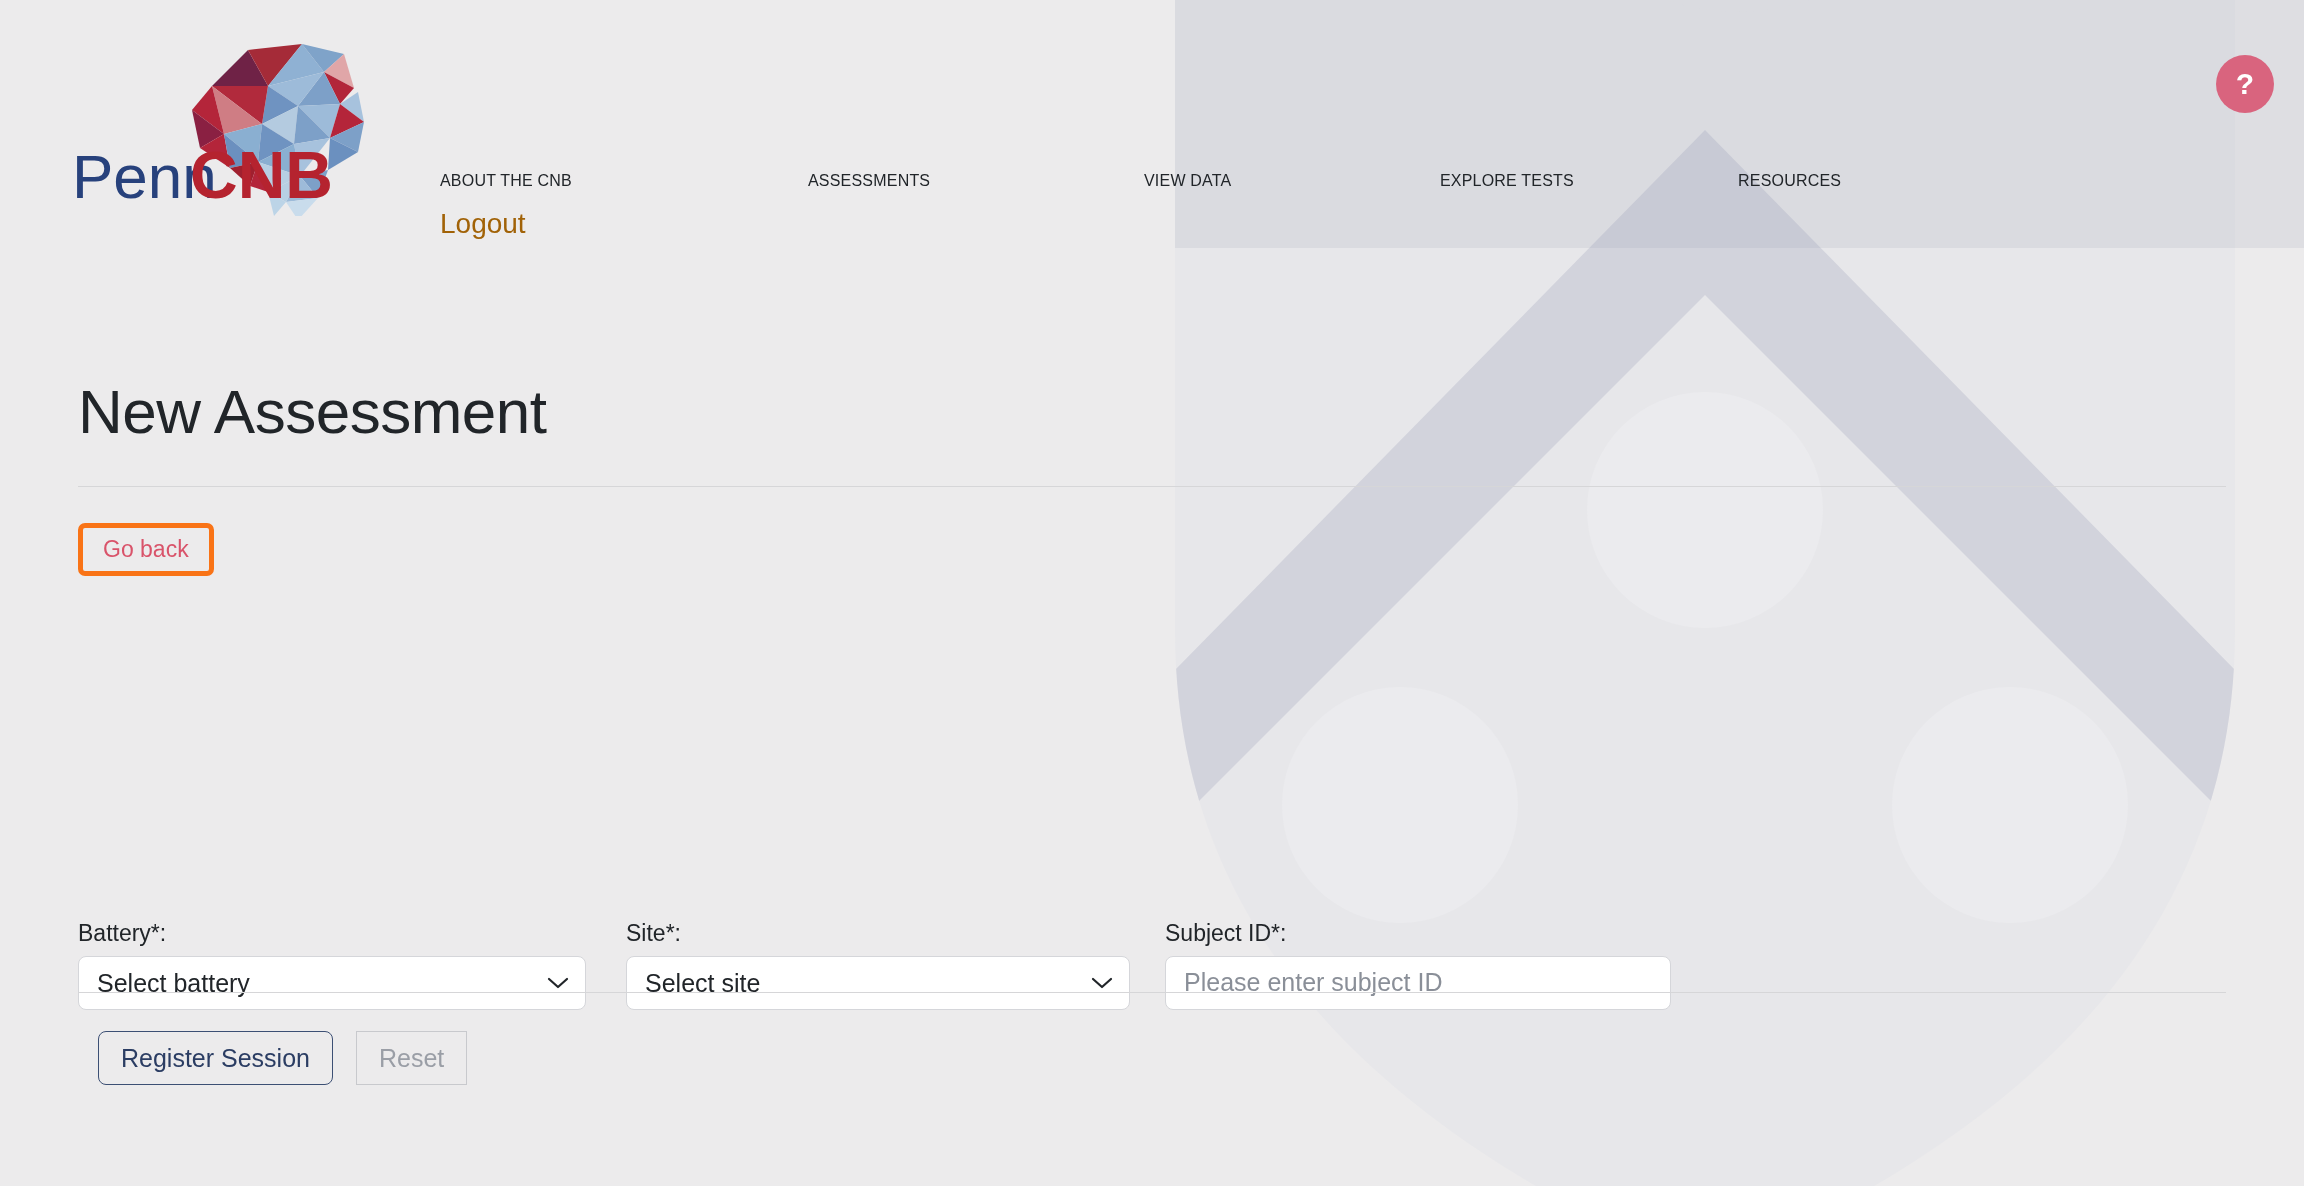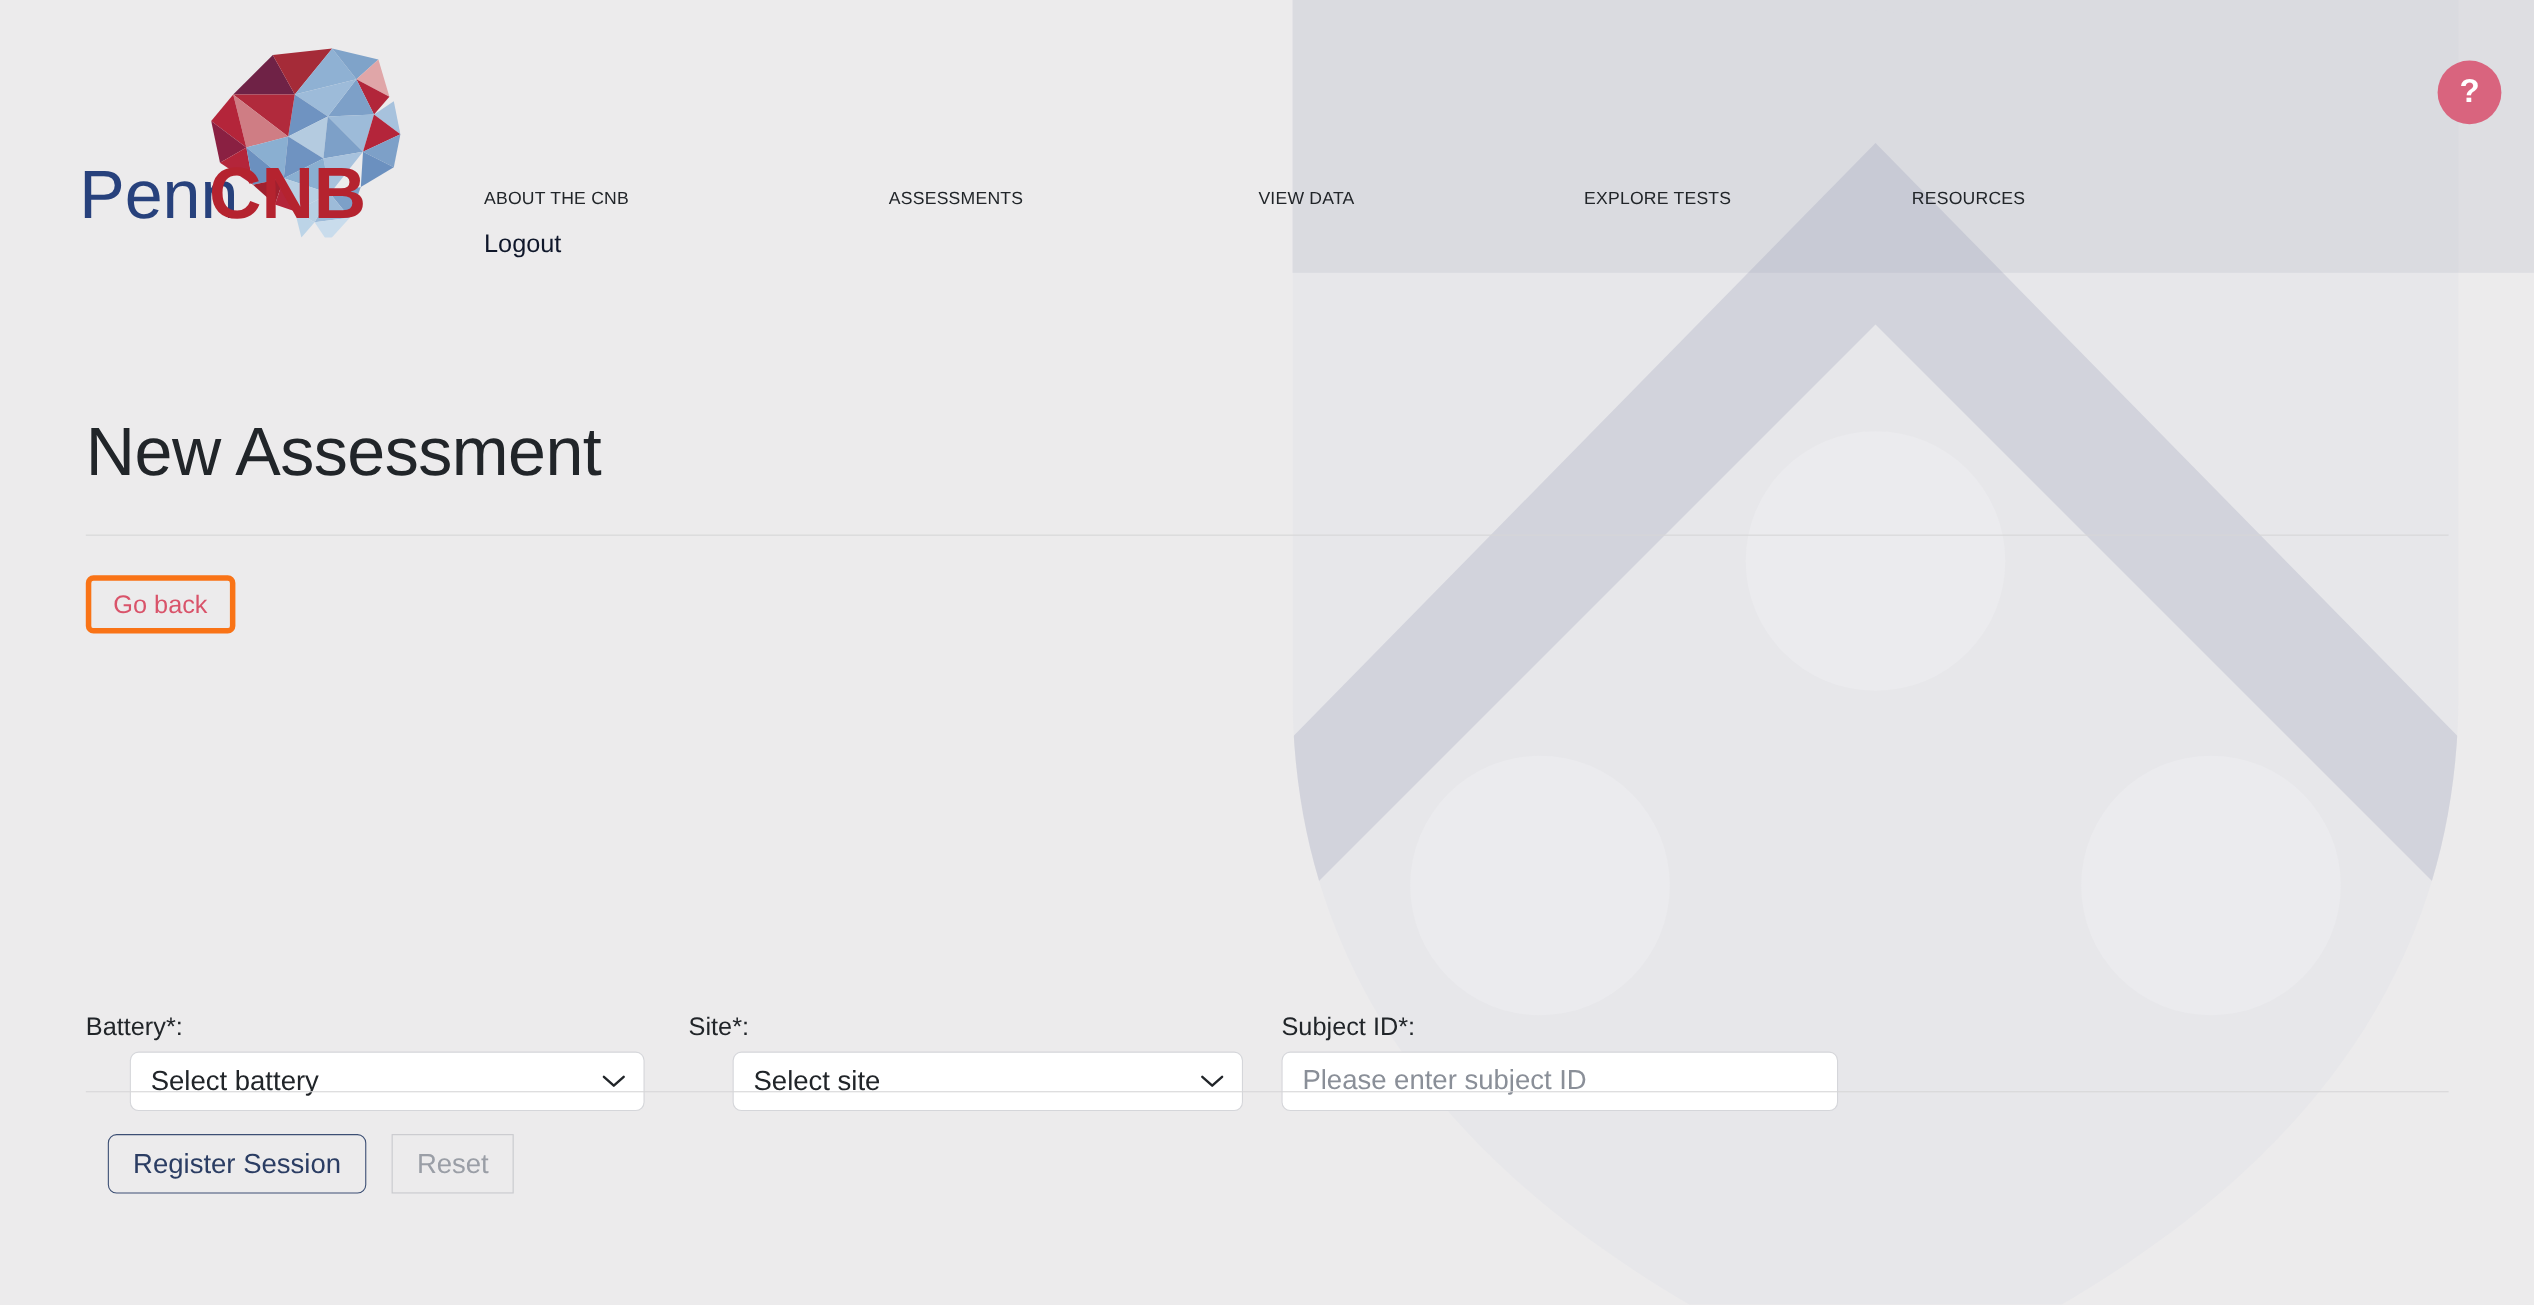--- a/index.html
+++ b/index.html
@@ -63,22 +63,22 @@
     font-size: 16px;
     letter-spacing: 0.2px;
     color: #212529;
     white-space: nowrap;
     cursor: pointer;
     text-decoration: none;
   }
   #nav-logout {
     position: absolute;
     left: 0; top: 36px;
-    font-size: 23px;
-    color: #0f172a;
+    font-size: 28px;
+    color: #a16207;
     cursor: pointer;
     white-space: nowrap;
   }
 
   
   #help-button {
     position: absolute;
     right: 30px; top: 55px;
     width: 58px; height: 58px;
     border-radius: 50%;
@@ -146,21 +146,20 @@
   }
   .field-label {
     font-size: 23px;
     color: #212529;
     display: block;
     margin-bottom: 8px;
     line-height: 1.2;
   }
   .select-wrap {
     position: relative;
-    margin-left: 40px;
   }
   select.form-control {
     -webkit-appearance: none;
     -moz-appearance: none;
     appearance: none;
     width: 100%;
     height: 54px;
     padding: 0 46px 0 18px;
     background: #ffffff;
     border: 1px solid #d5d6da;

